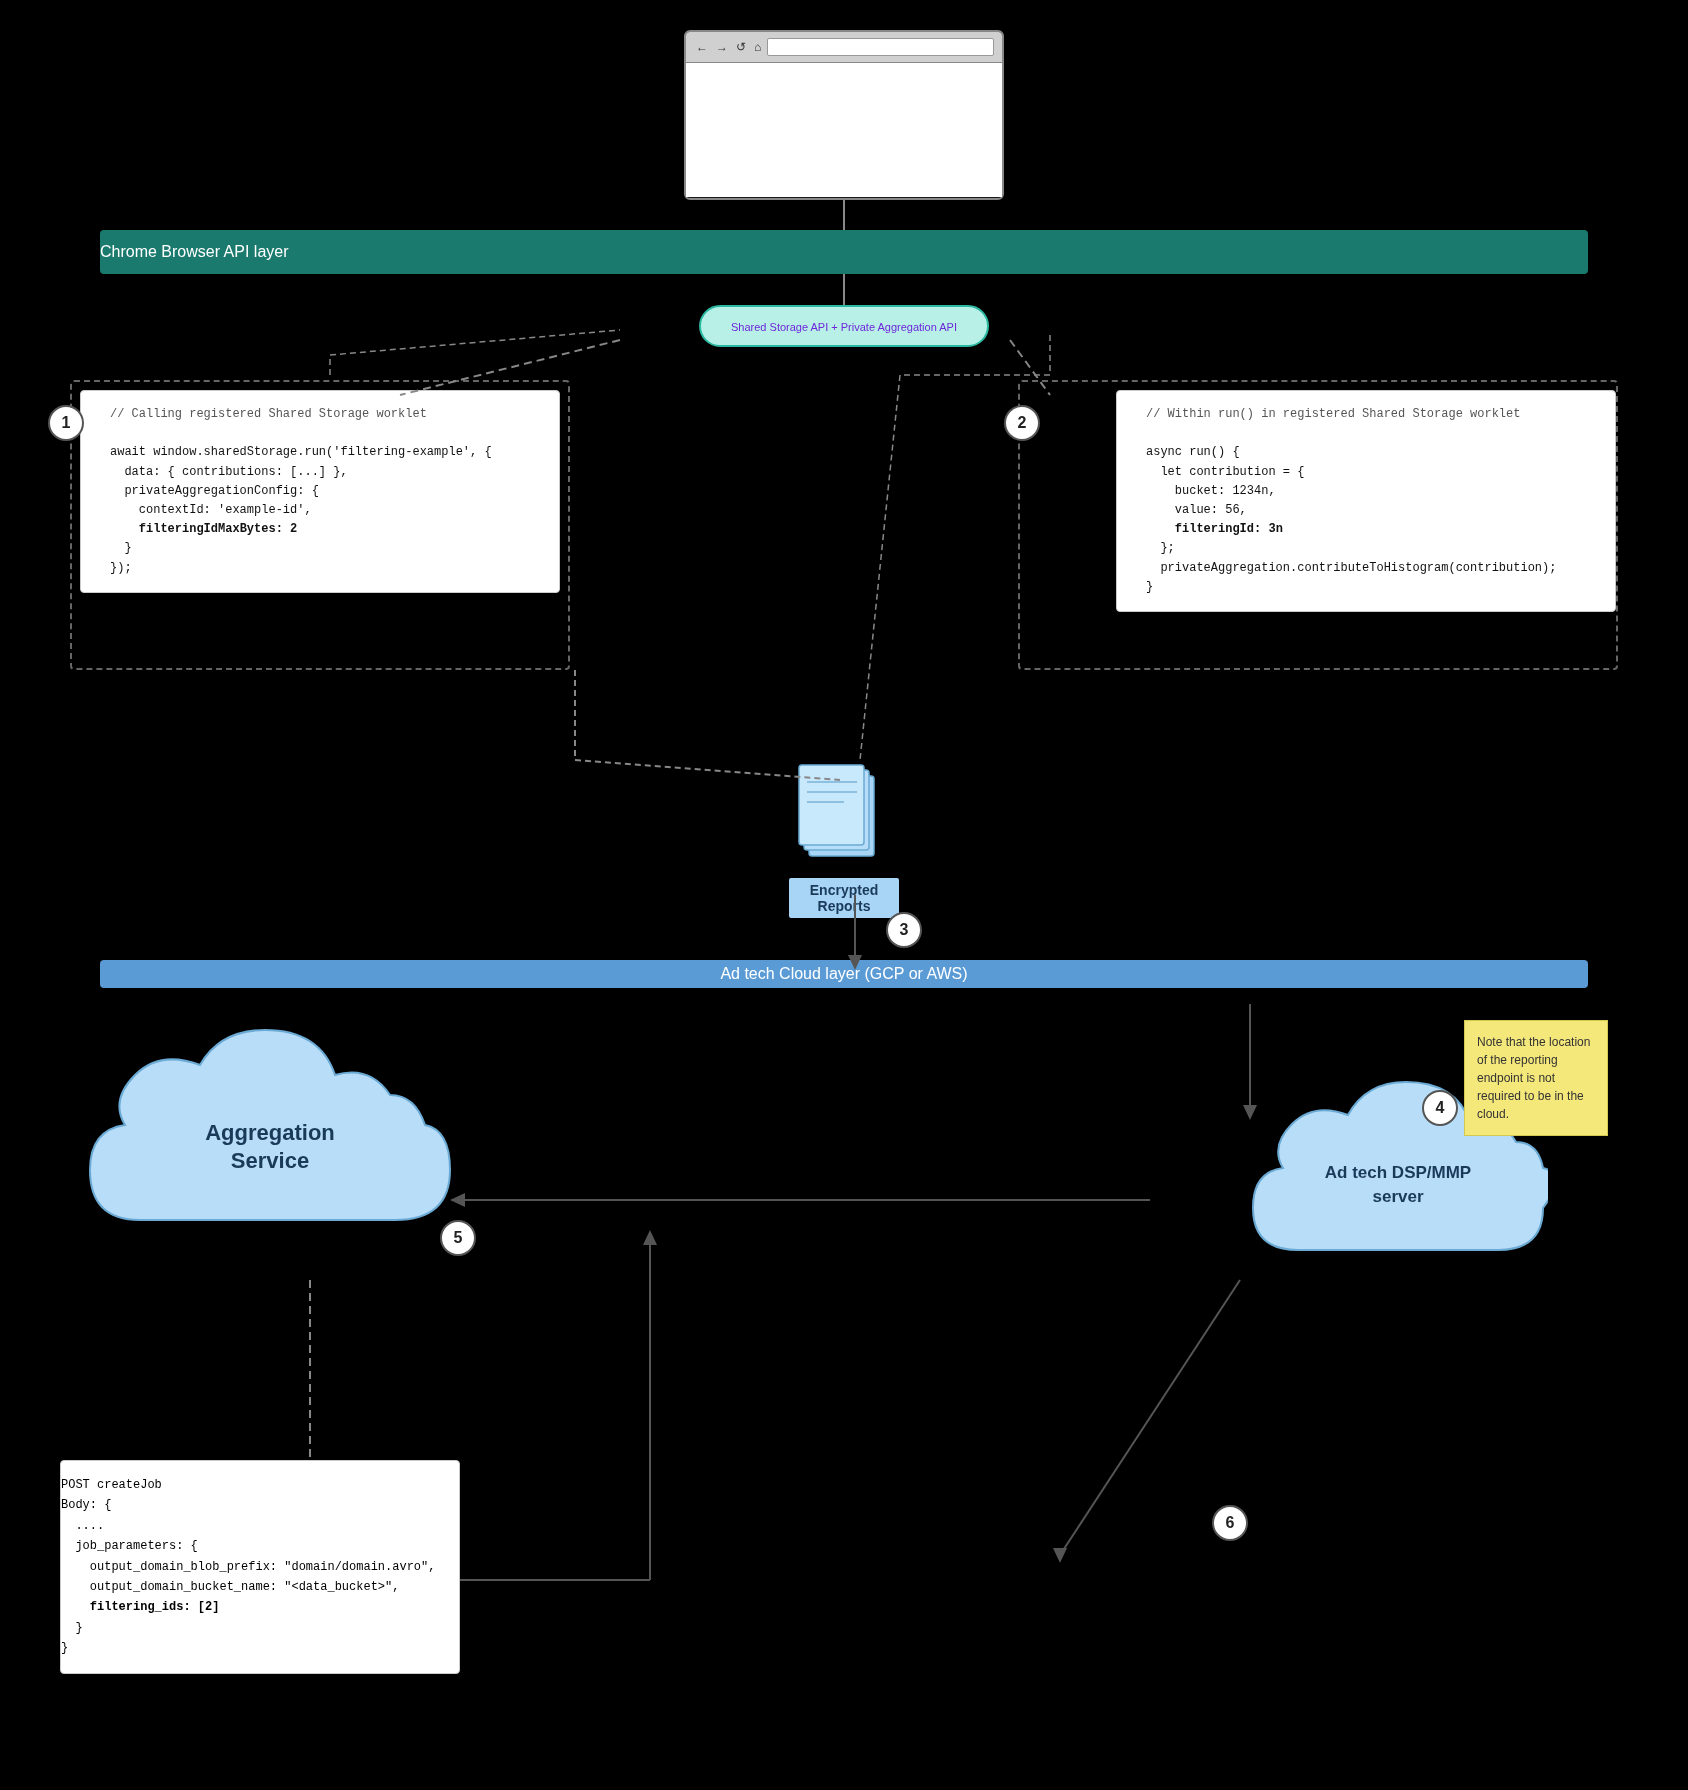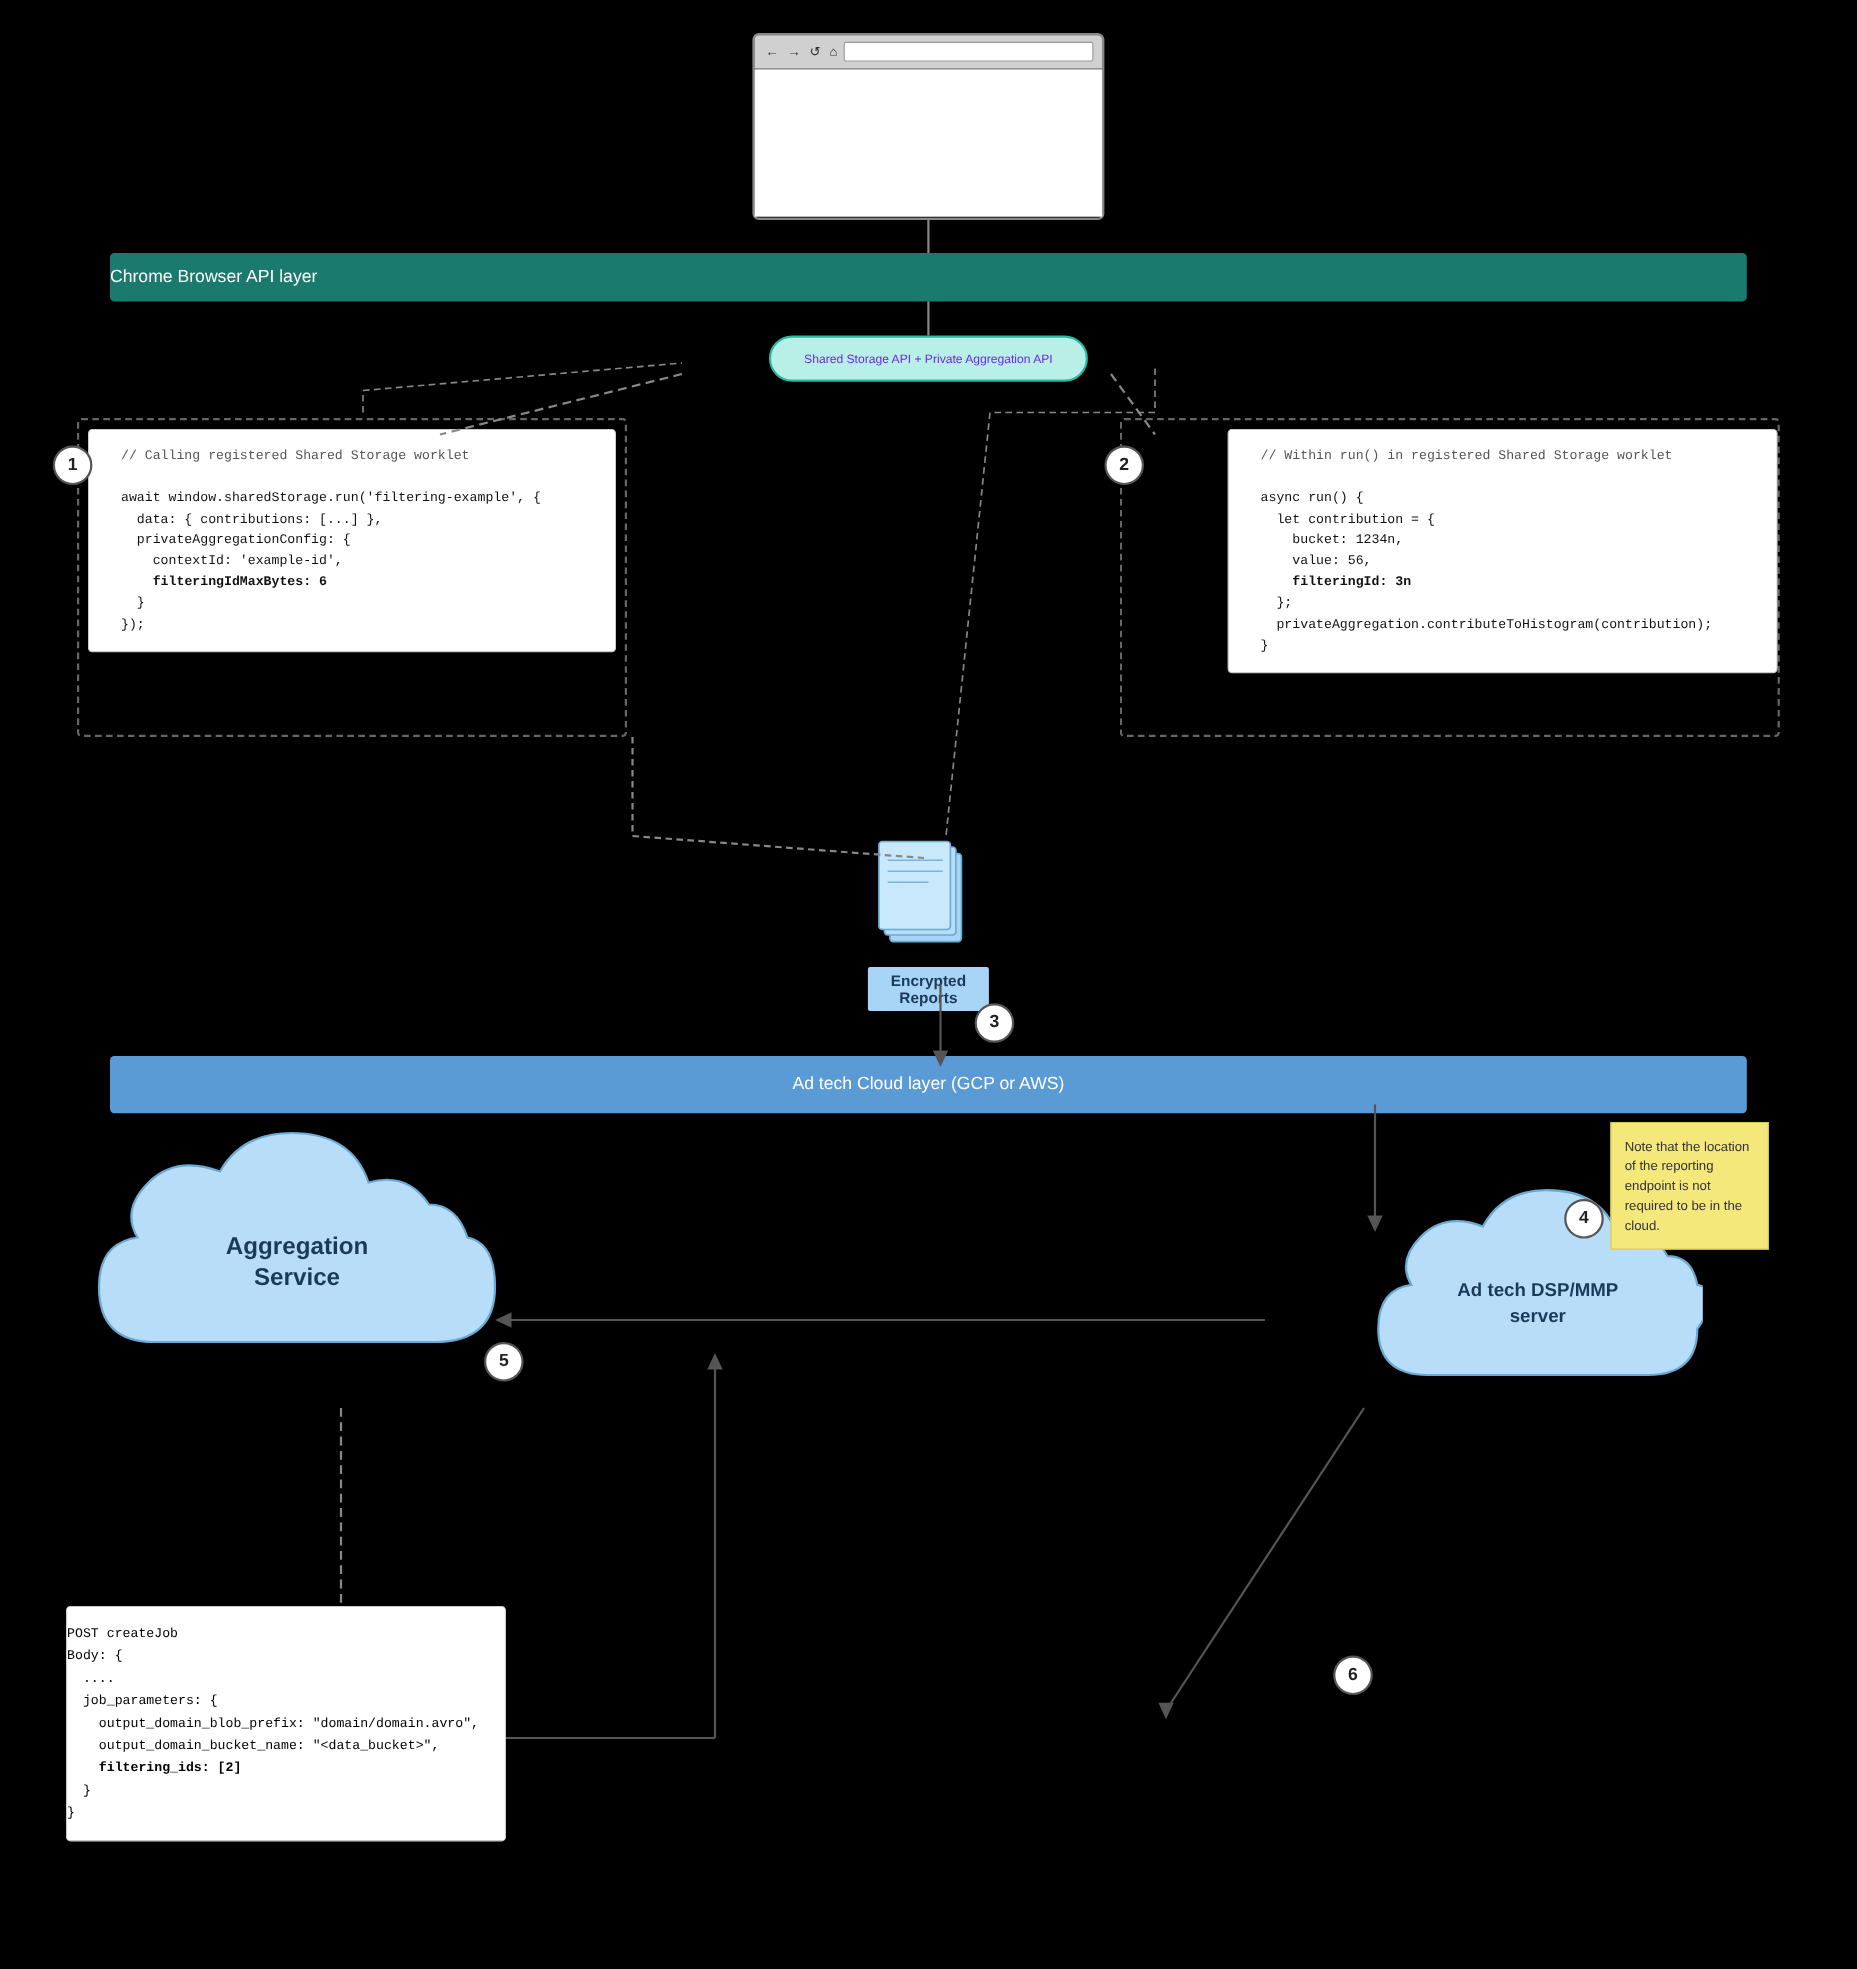--- a/index.html
+++ b/index.html
@@ -136,21 +136,21 @@
       color: #222;
       z-index: 10;
     }
 
     
     .adtech-bar {
       position: absolute;
       top: 960px;
       left: 100px;
       right: 100px;
-      height: 52px;
+      height: 28px;
       background: #5b9bd5;
       border-radius: 4px;
       display: flex;
       align-items: center;
       justify-content: center;
     }
     .adtech-bar span {
       color: #fff;
       font-size: 16px;
       font-weight: 500;
@@ -254,21 +254,21 @@
   </div>
 
   <div class="code-box code-box-1">
     <div class="code-comment">// Calling registered Shared Storage worklet</div>
     <br>
     <div>
       await window.sharedStorage.run('filtering-example', {<br>
       &nbsp;&nbsp;data: { contributions: [...] },<br>
       &nbsp;&nbsp;privateAggregationConfig: {<br>
       &nbsp;&nbsp;&nbsp;&nbsp;contextId: 'example-id',<br>
-      &nbsp;&nbsp;&nbsp;&nbsp;<span class="bold-text">filteringIdMaxBytes: 6</span><br>
+      &nbsp;&nbsp;&nbsp;&nbsp;<span class="bold-text">filteringIdMaxBytes: 2</span><br>
       &nbsp;&nbsp;}<br>
       });
     </div>
   </div>
 
   <div class="step-circle" style="top: 405px; right: 648px;">
     <span>2</span>
   </div>
 
   <div class="code-box code-box-2">

